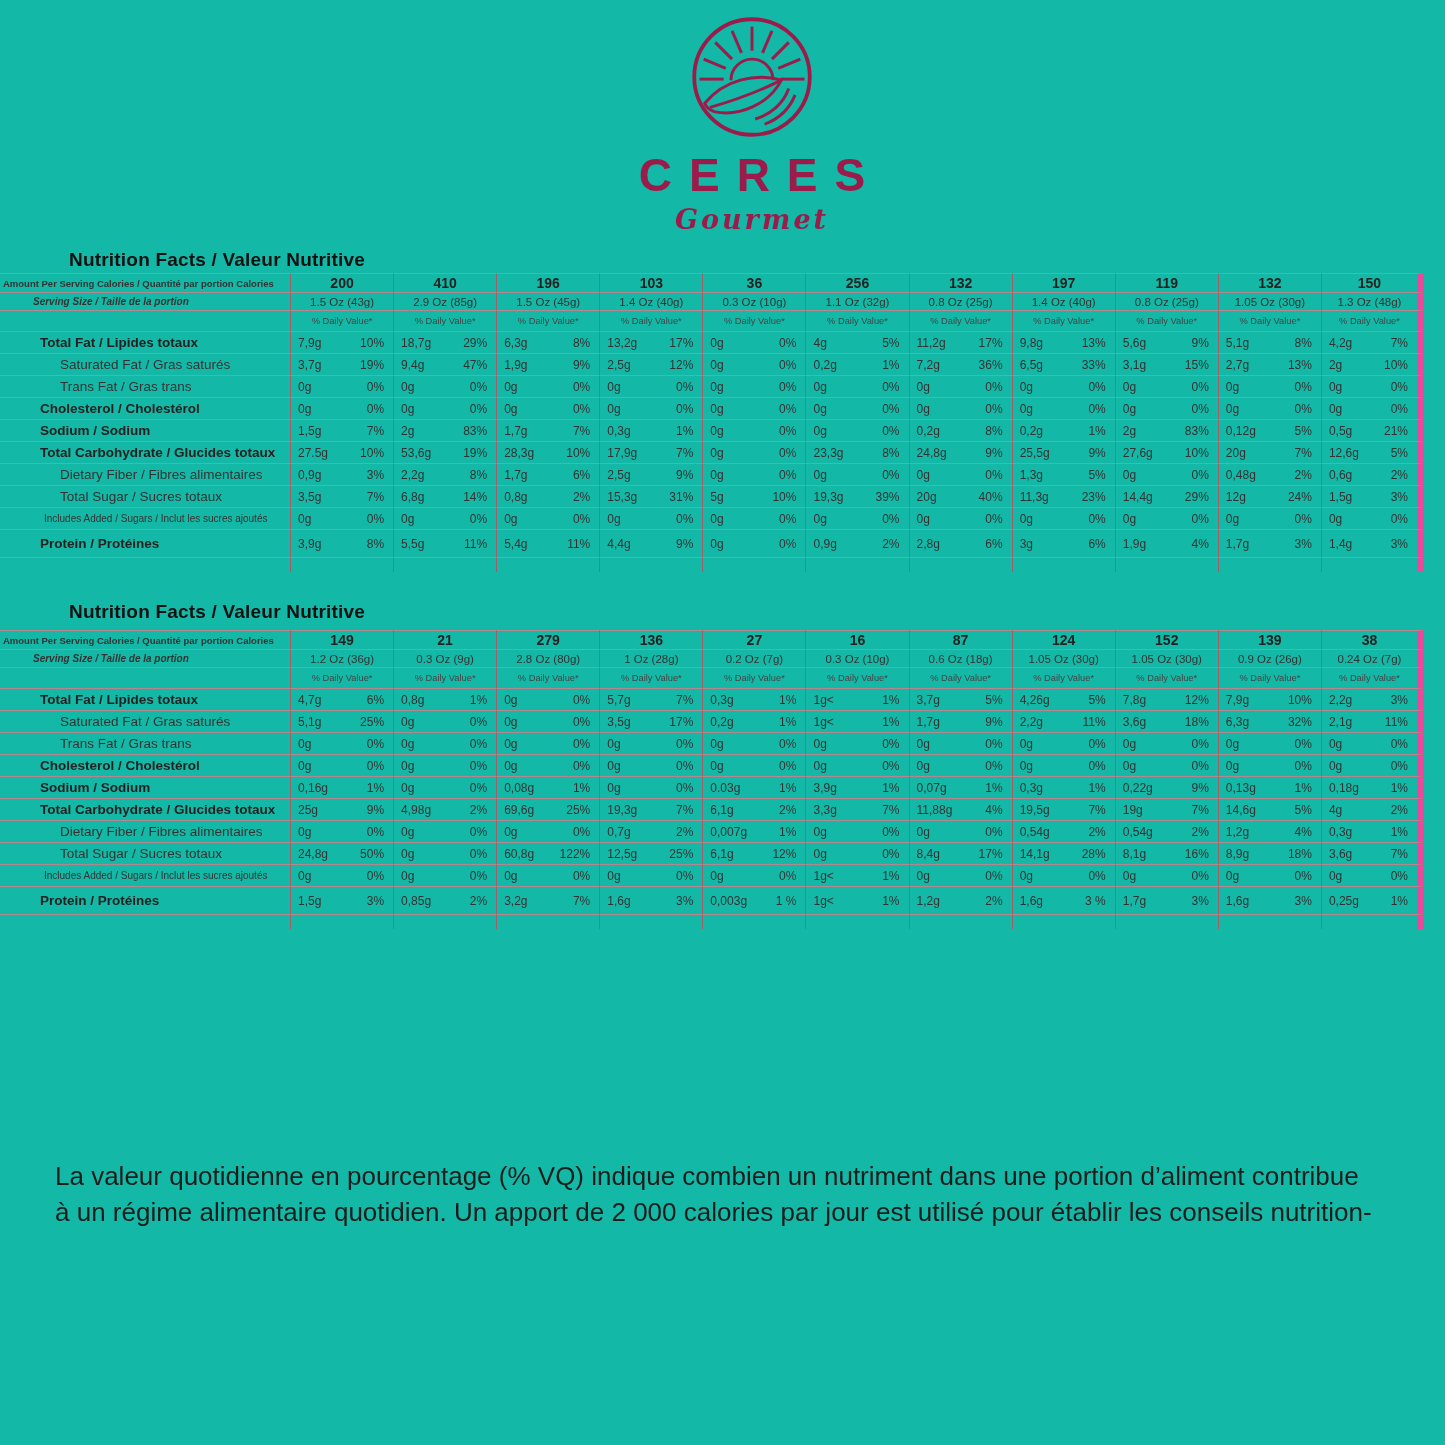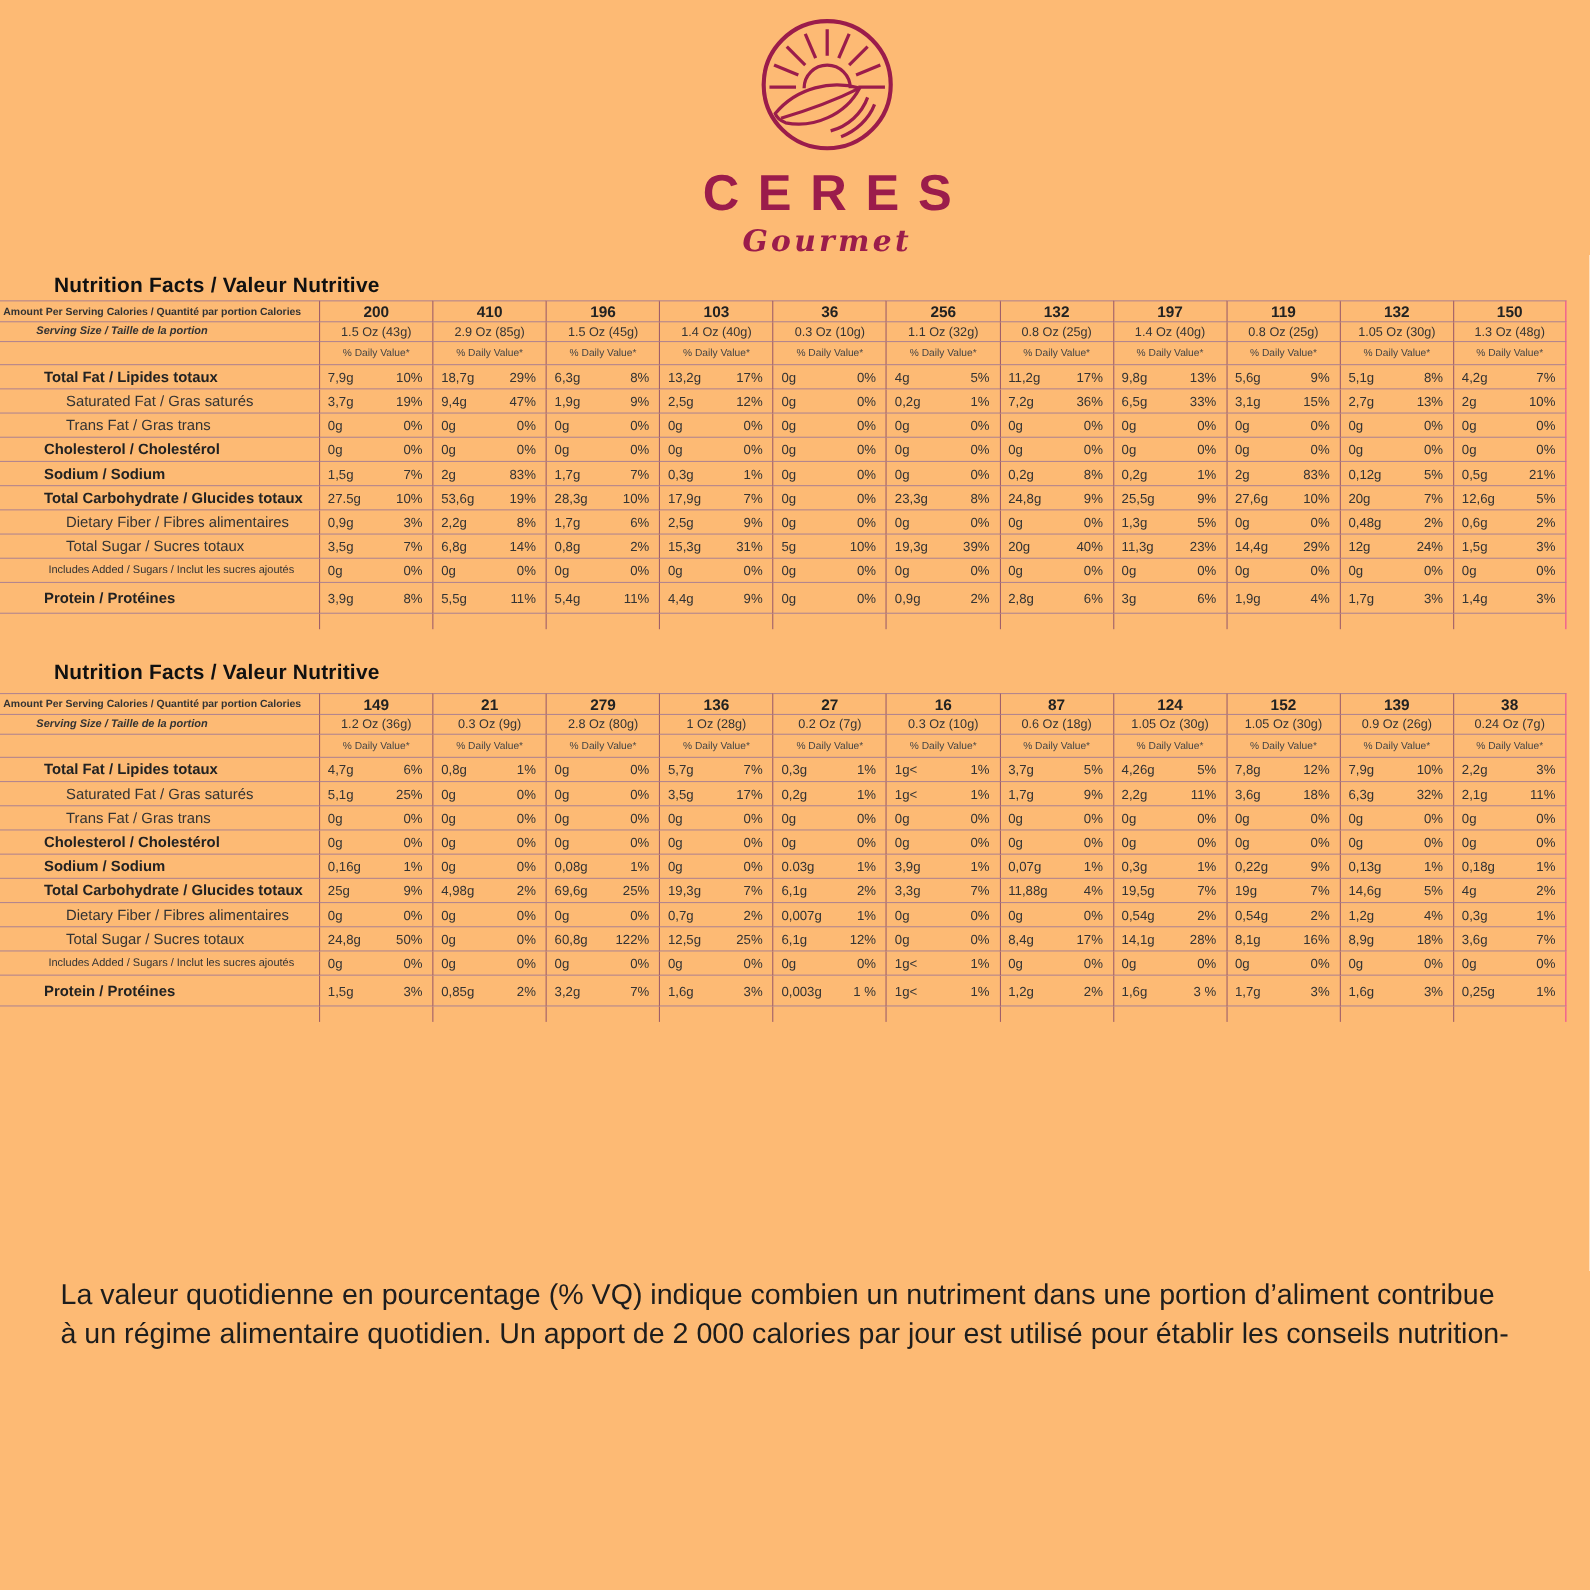--- a/index.html
+++ b/index.html
@@ -1,53 +1,53 @@
 <!DOCTYPE html>
 <html><head>
 <meta charset="utf-8">
 <style>
   html,body { margin:0; padding:0; background:#ffffff; }
   .page {
-    position:relative; width:1445px; height:1445px; background:#fdba74;
+    position:relative; width:1445px; height:1445px; background:#14b8a6;
     font-family:"Liberation Sans", sans-serif; color:#333; overflow:hidden;
   }
   
   .brand { position:absolute; top:14px; left:592px; width:320px; text-align:center; }
   .brand svg { display:block; margin:0 auto; }
   .brand-name {
     margin-top:8px; font-size:46px; font-weight:bold; letter-spacing:17px; margin-right:-17px;
     color:#9b1c4b;
   }
   .brand-tagline {
     margin-top:2px; font-family:"DejaVu Serif", serif; font-style:italic; font-weight:bold;
     font-size:27px; letter-spacing:3px; color:#9b1c4b;
   }
   
   .nf-title {
-    position:absolute; left:49px; margin:0; font-size:19px; font-weight:bold; color:#111;
+    position:absolute; left:69px; margin:0; font-size:19px; font-weight:bold; color:#111;
     letter-spacing:0.2px;
   }
   .t1-title { top:249px; }
   .t2-title { top:601px; }
   
   .nf-grid {
     position:absolute; left:0; width:1424px;
     display:grid;
     grid-template-columns:290px repeat(11, 1fr);
     grid-template-rows:20px 18px 21px repeat(9, 22px) 28px 14px;
   }
   .t1 { top:273px; }
   .t2 { top:630px; }
   .cell {
     display:flex; align-items:center; border-bottom:1px solid #b4868d;
     overflow:hidden; white-space:nowrap;
   }
   .cell.top   { border-top:1px solid #b4868d; }
   .cell.vline { border-left:1px solid #a05f69; }
-  .cell.last  { border-right:1px solid #ec4899; }
+  .cell.last  { border-right:7px solid #ec4899; }
   .cell.nb    { border-bottom:none; }
   
   .lbl-cal   { font-weight:bold; font-size:9.5px; color:#333; padding-left:3px; }
   .lbl-serv  { font-weight:bold; font-size:10px;  color:#333; padding-left:33px;font-style:italic; }
   .lbl-empty { }
   .lbl-bold  { font-weight:bold; font-size:13.5px; color:#222; padding-left:40px; }
   .lbl-indent{ font-size:13.5px; color:#333; padding-left:60px; }
   .lbl-small { font-size:10px;   color:#333; padding-left:44px; }
   
   .cal-v  { justify-content:center; font-weight:bold; font-size:14px; color:#222; }

